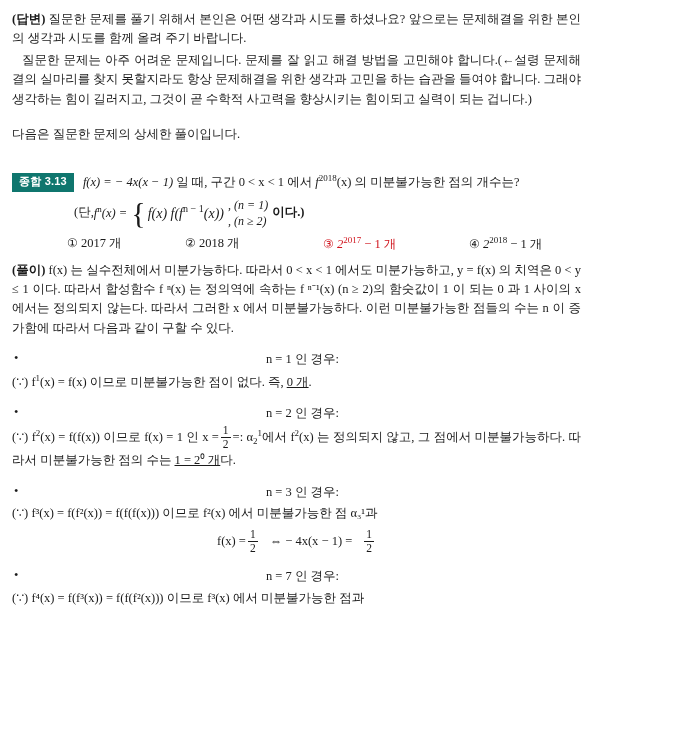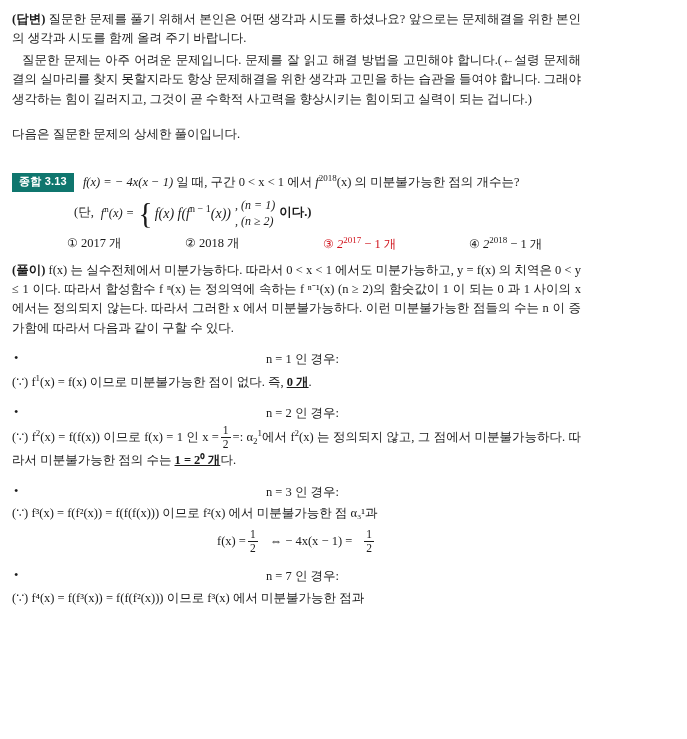--- a/index.html
+++ b/index.html
@@ -125,21 +125,21 @@
     padding-left: 12px;
     position: relative;
     text-align: center;
   }
   .bullet-line::before {
     content: "•";
     position: absolute;
     left: 2px;
     top: -1px;
   }
-  .uline { text-decoration: underline; font-weight: bold; }
+  .uline { text-decoration: underline; }
   .display-eq {
     text-align: center;
     margin: 6px 0 6px 0;
   }
   .frac {
     display: inline-block;
     vertical-align: middle;
     text-align: center;
     font-size: 0.92em;
     line-height: 1.08;
@@ -175,21 +175,21 @@
     </span>
     <span class="prob-body math">
       <span>f(x) = − 4x(x − 1)</span>
       <span class="up">일 때, 구간 0 &lt; x &lt; 1 에서</span>
       <span>f</span><sup>2018</sup><span class="up">(x) 의 미분불가능한 점의 개수는?</span>
     </span>
   </div>
 
   <div class="cases-row">
     <span>(단,</span>
-    <span class="math" style="margin-left:7px;"><span>f</span><sup>n</sup><span>(x) =</span></span>
+    <span class="math" style="margin-left:0;"><span>f</span><sup>n</sup><span>(x) =</span></span>
     <span class="brace">{</span>
     <span class="cases-col math">
       <span class="line">f(x)</span>
       <span class="line"><span>f(f</span><sup>n − 1</sup><span>(x))</span></span>
     </span>
     <span class="cases-right math">
       <span class="line" style="display:block">, (n = 1)</span>
       <span class="line" style="display:block">, (n ≥ 2)</span>
     </span>
     <span class="up" style="margin-left:4px;font-weight:bold;">이다.)</span>

